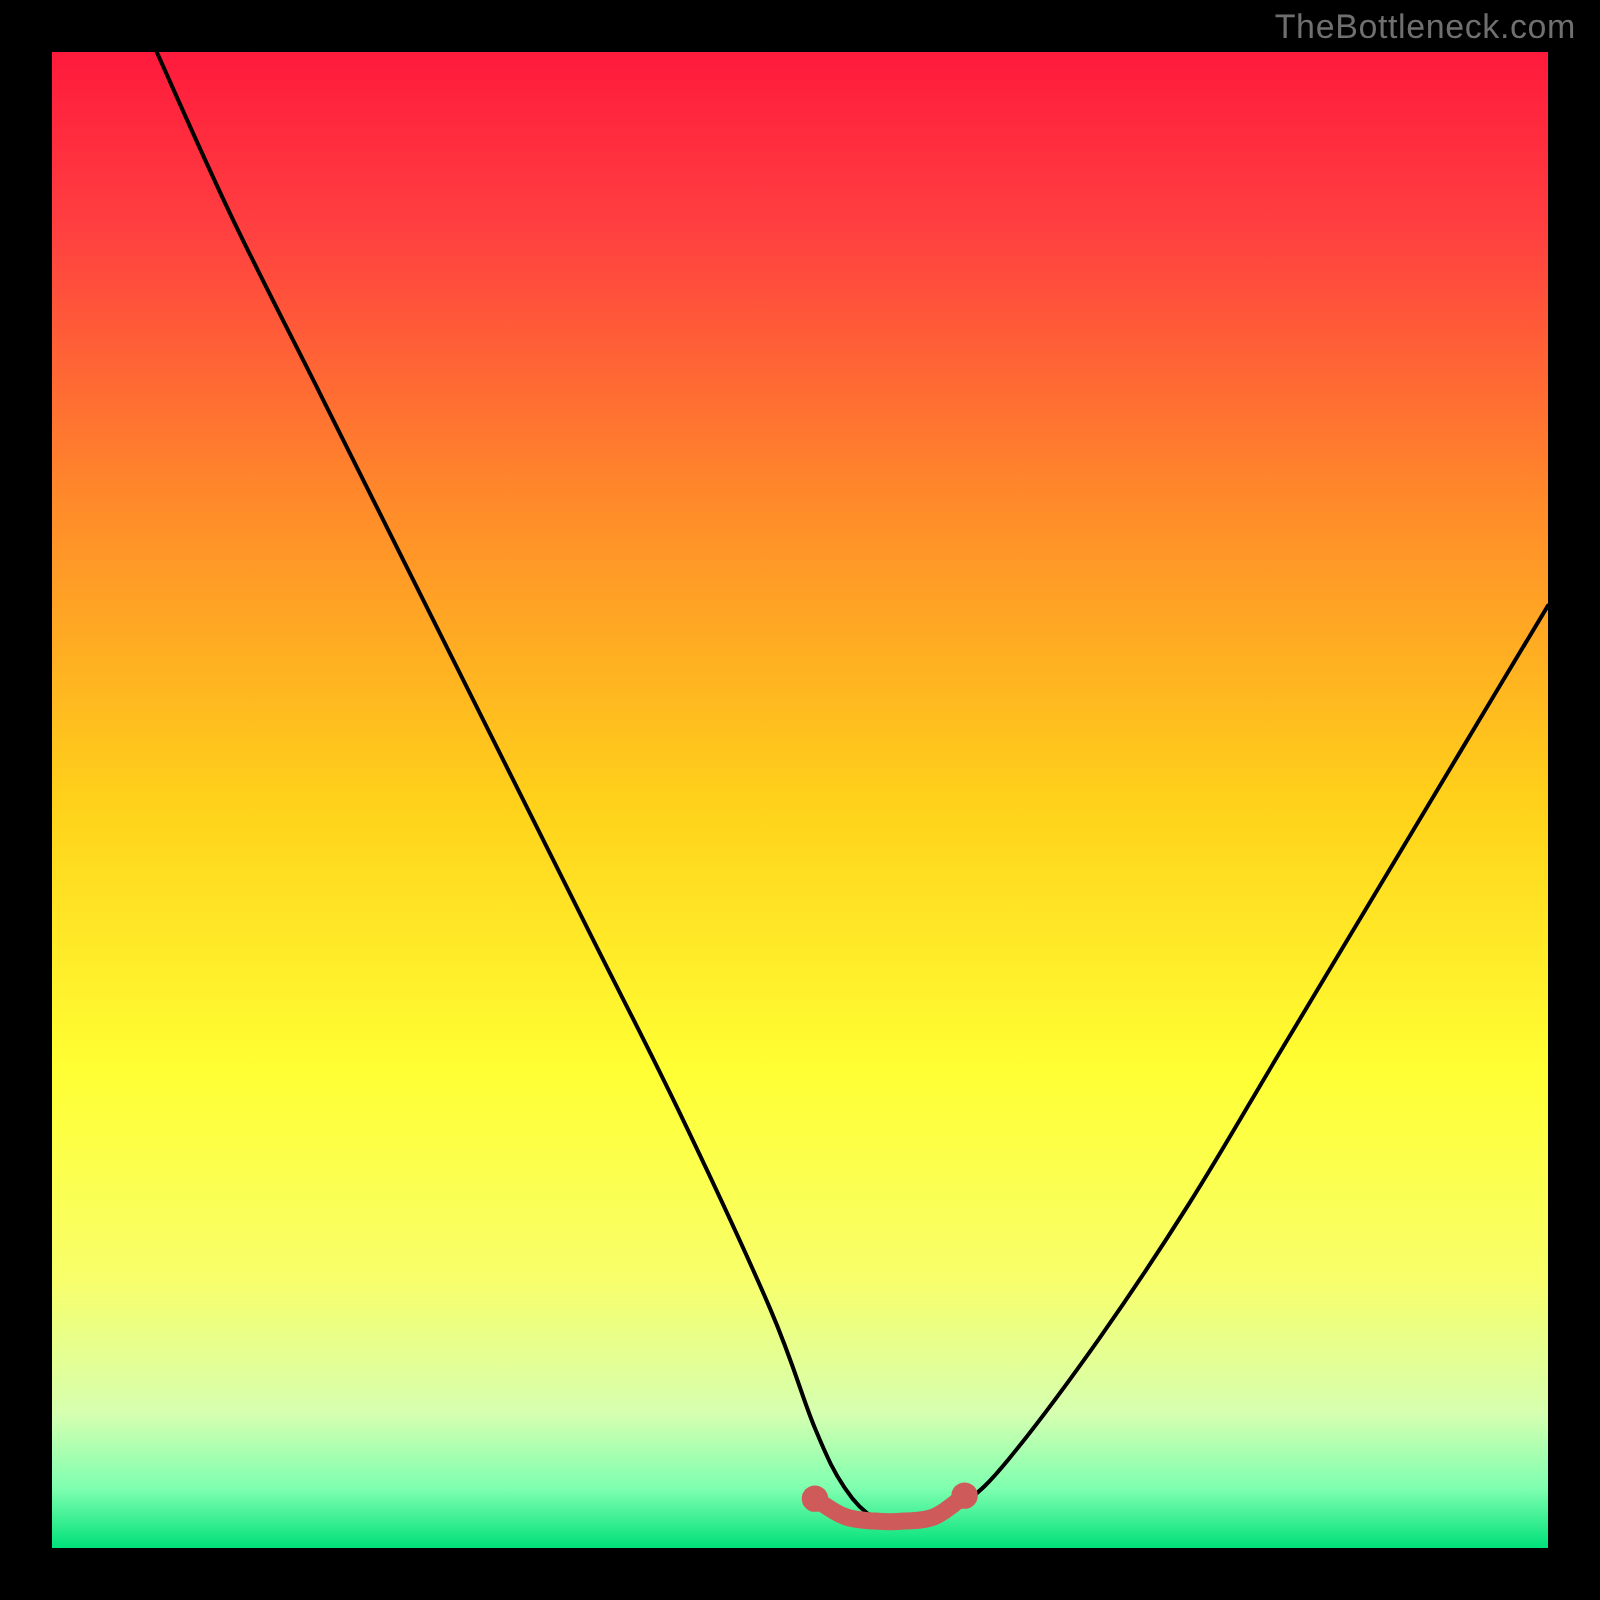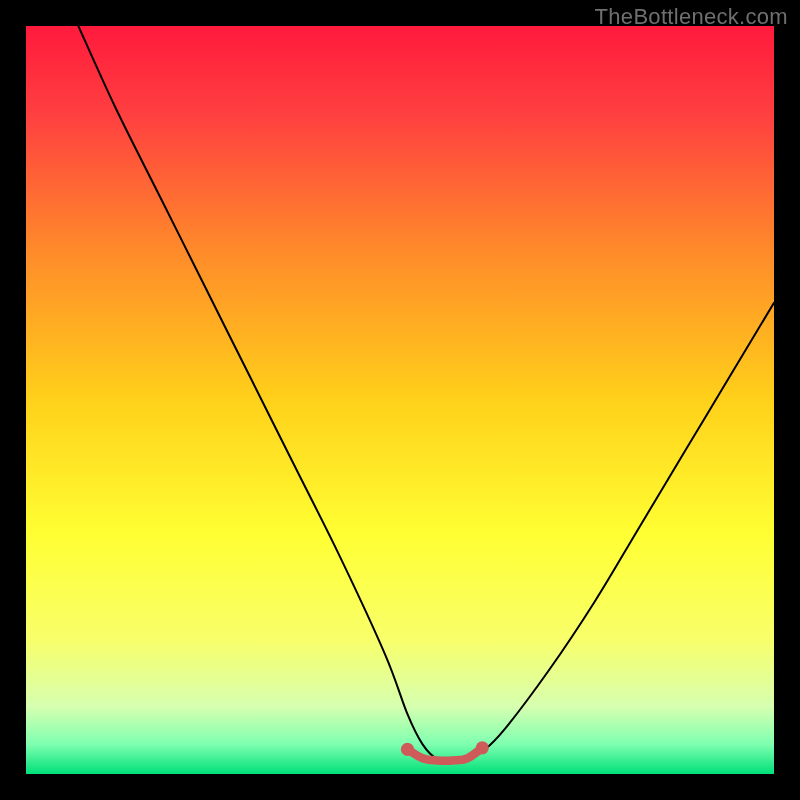--- a/index.html
+++ b/index.html
@@ -7,21 +7,21 @@
   .wrap { position: relative; width: 800px; height: 800px; background: #000; }
   .plot {
     position: absolute;
     left: 26px; top: 26px;
     width: 748px; height: 748px;
   }
   .watermark {
     position: absolute;
     top: 4px; right: 12px;
     color: #6f6f6f;
-    font-size: 22px;
+    font-size: 17px;
     font-weight: 500;
     letter-spacing: 0.3px;
     user-select: none;
   }
 </style>
 </head>
 <body>
 
 <div class="wrap">
   <svg class="plot" viewBox="0 0 748 748" preserveAspectRatio="none">

